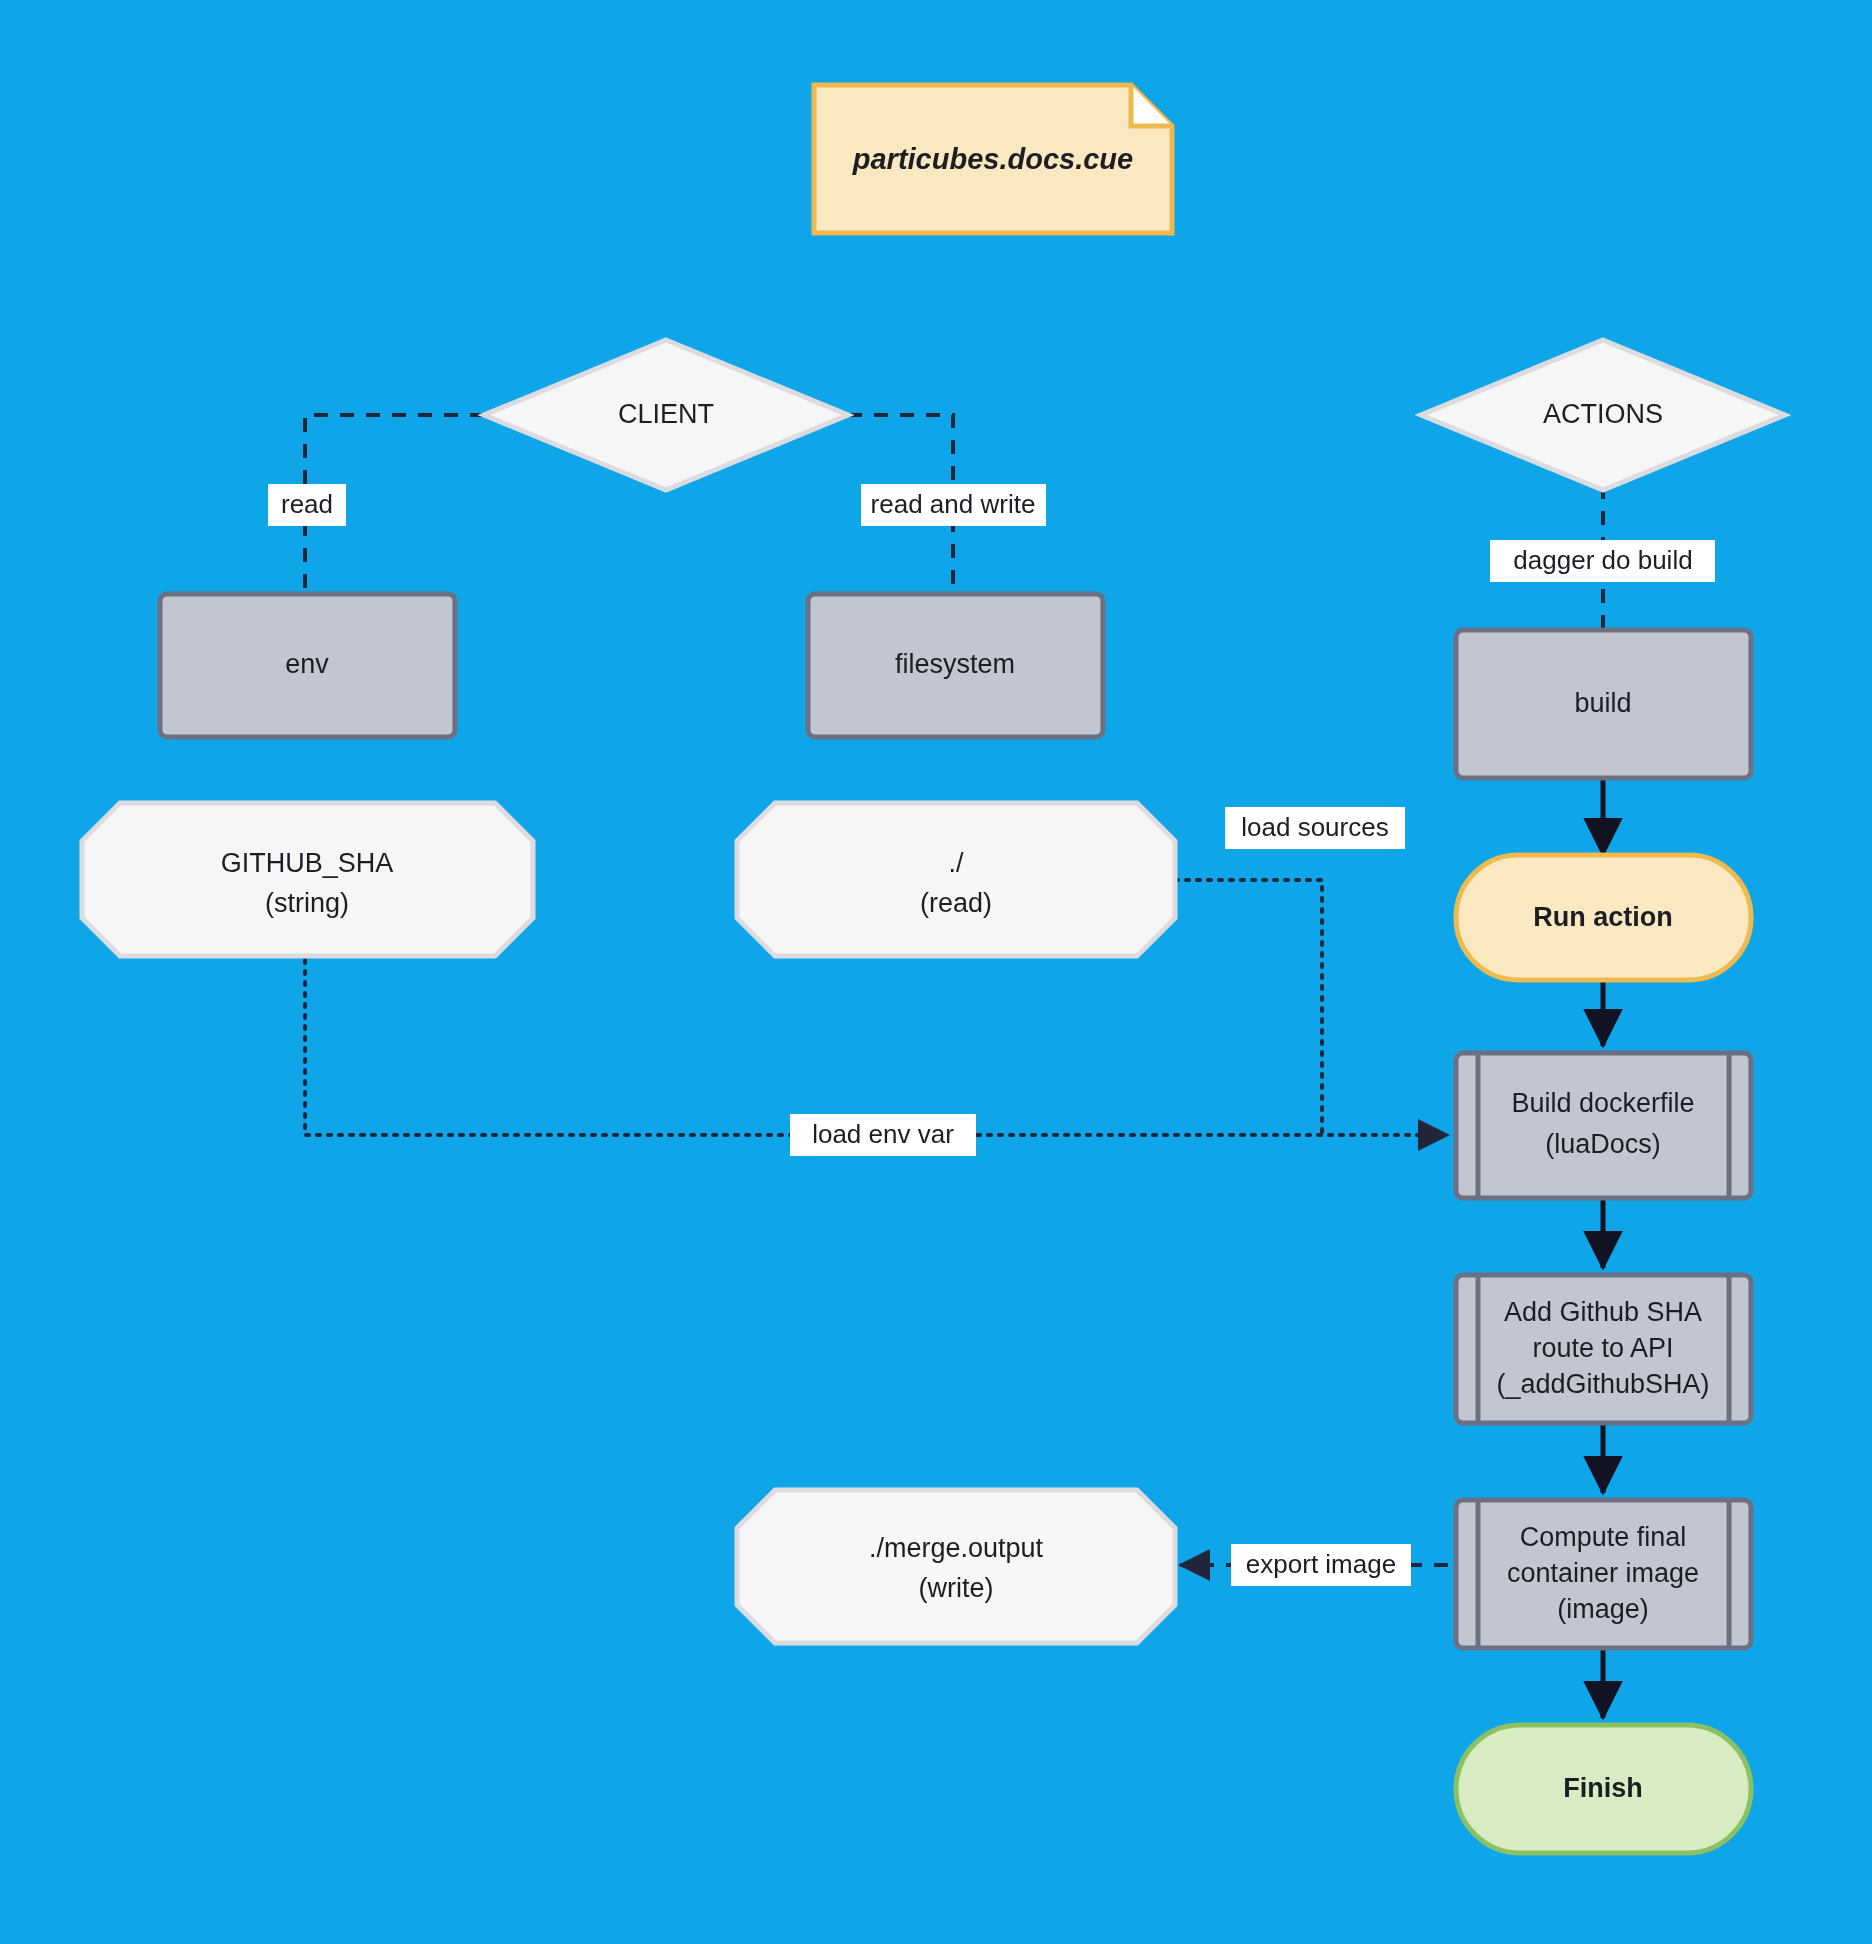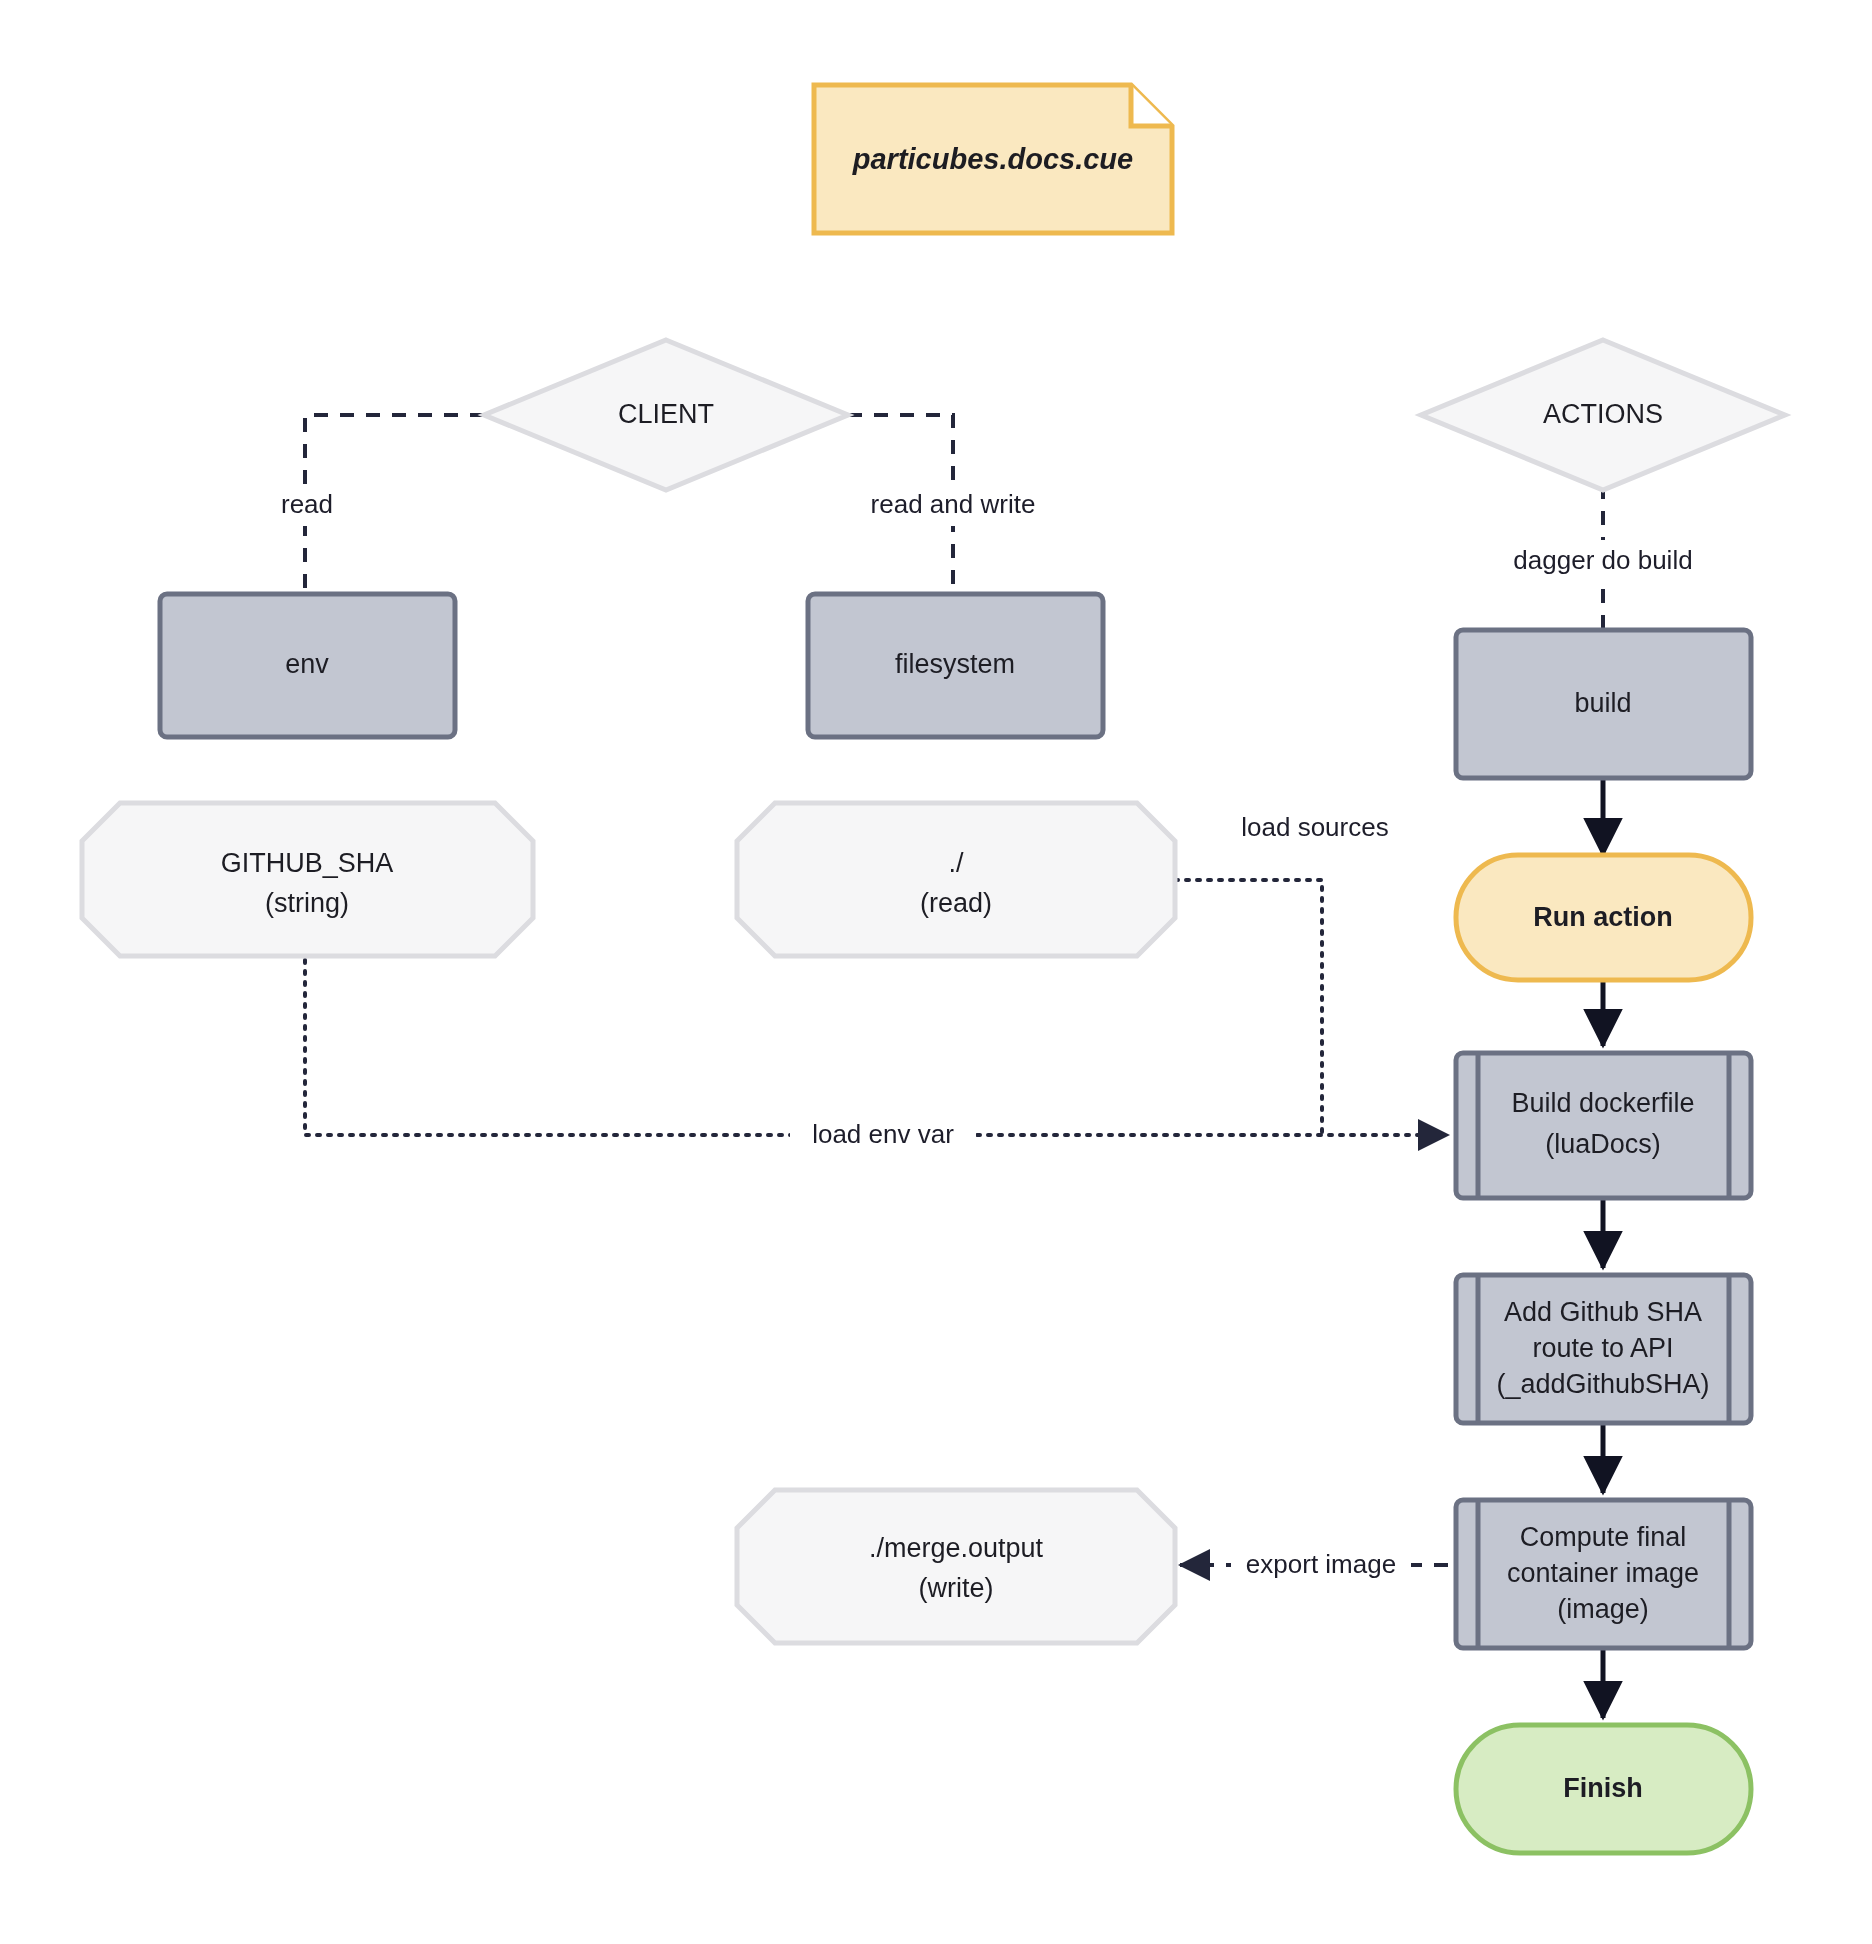--- a/index.html
+++ b/index.html
@@ -1,18 +1,18 @@
 <!DOCTYPE html>
 <html><head>
 <meta charset="utf-8">
 <style>
   html,body{margin:0;padding:0;background:#000;}
   body{width:1872px;height:1944px;overflow:hidden;
        font-family:"Liberation Sans","DejaVu Sans",sans-serif;}
-  #stage{position:relative;width:1872px;height:1944px;background:#ffffff;}
+  #stage{position:relative;width:1872px;height:1944px;background:#0ea5e9;}
   svg{position:absolute;top:0;left:0;width:1872px;height:1944px;}
   .nodeText{font-family:"Liberation Sans","DejaVu Sans",sans-serif;
             font-size:27px;fill:#1d1d24;text-anchor:middle;dominant-baseline:middle;}
   .nodeTextBold{font-weight:bold;}
   .noteText{font-family:"Liberation Sans","DejaVu Sans",sans-serif;
             font-size:29px;font-style:italic;font-weight:bold;fill:#1d1d22;
             text-anchor:middle;dominant-baseline:middle;}
   .edgeLabelText{font-family:"Liberation Sans","DejaVu Sans",sans-serif;
             font-size:26px;fill:#1d1d2a;text-anchor:middle;dominant-baseline:middle;}
   .edgeLabelBg{fill:#ffffff;}

